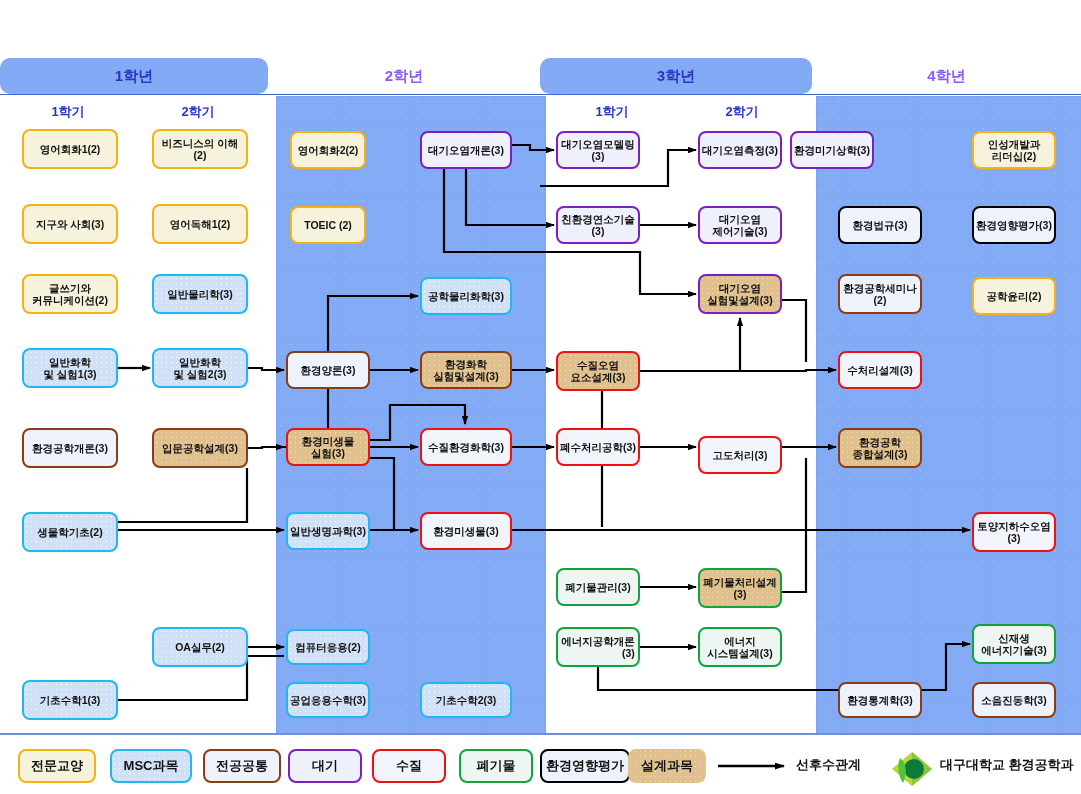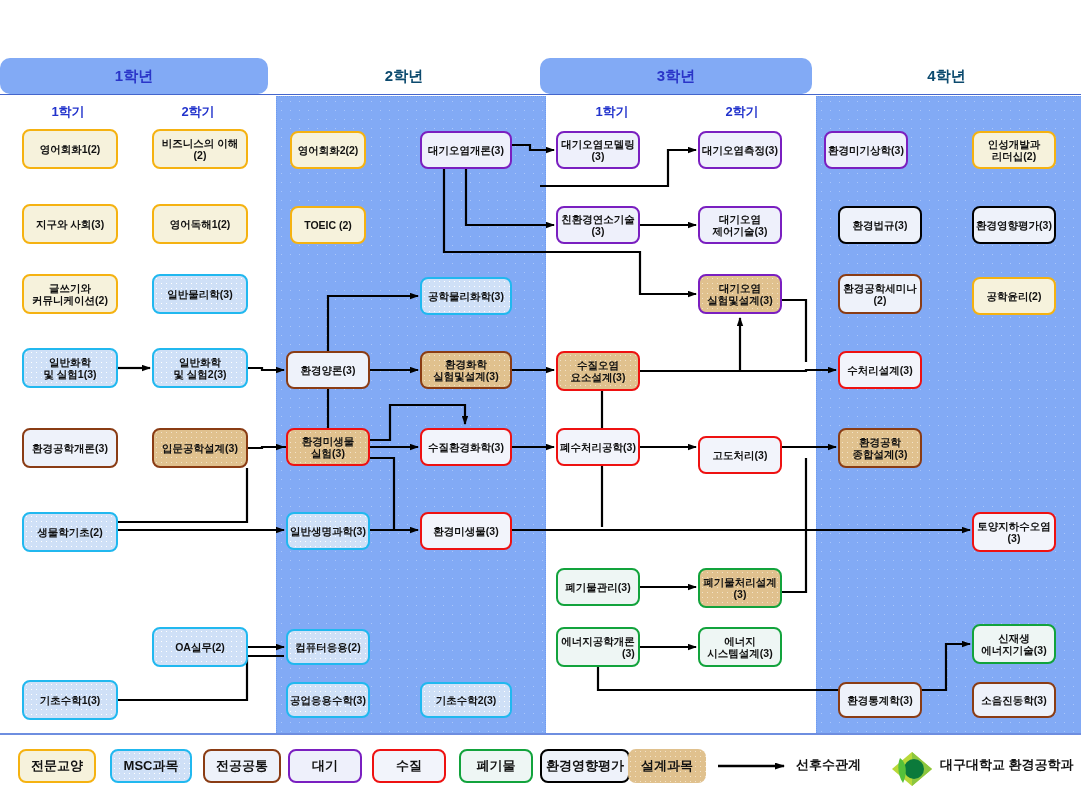--- a/index.html
+++ b/index.html
@@ -18,21 +18,21 @@
     text-align:center;
     font-size:27px;font-weight:bold;color:#2222cc;
     letter-spacing:2px;
     white-space:nowrap;
   }
 
   
   .yearhdr{
     position:absolute;height:36px;
     display:flex;align-items:center;justify-content:center;
-    font-size:15px;font-weight:bold;color:#0c4a6e;
+    font-size:15px;font-weight:bold;color:#8b5cf6;
   }
   .yearhdr.filled{
     background:#82aaf5;
     border-radius:10px;
     color:#2a35c8;
   }
   .hline{position:absolute;background:#4466cc;height:1px;}
 
   
   .semhdr{
@@ -252,21 +252,21 @@
 요소설계(3)</div>
       <div class="box c-water" style="left: 556px; top: 428px; width: 84px; height: 38px;">폐수처리공학(3)</div>
       <div class="box c-water" style="left: 698px; top: 428px; width: 84px; height: 38px; margin-top: 8px;">고도처리(3)</div>
       <div class="box c-waste" style="left: 556px; top: 568px; width: 84px; height: 38px;">폐기물관리(3)</div>
       <div class="box c-waste design" style="left: 698px; top: 568px; width: 84px; height: 40px;">폐기물처리설계
 (3)</div>
       <div class="box c-waste" style="left: 556px; top: 627px; width: 84px; height: 40px; text-align: right;">에너지공학개론
 (3)</div>
       <div class="box c-waste" style="left: 698px; top: 627px; width: 84px; height: 40px;">에너지
 시스템설계(3)</div>
-      <div class="box c-air" style="left: 824px; top: 131px; width: 84px; height: 38px;">환경미기상학(3)</div>
+      <div class="box c-air" style="left: 790px; top: 131px; width: 84px; height: 38px;">환경미기상학(3)</div>
       <div class="box c-gyoyang" style="left: 972px; top: 131px; width: 84px; height: 38px;">인성개발과
 리더십(2)</div>
       <div class="box c-eia" style="left: 838px; top: 206px; width: 84px; height: 38px;">환경법규(3)</div>
       <div class="box c-eia" style="left: 972px; top: 206px; width: 84px; height: 38px;">환경영향평가(3)</div>
       <div class="box c-common" style="left: 838px; top: 274px; width: 84px; height: 40px;">환경공학세미나
 (2)</div>
       <div class="box c-gyoyang" style="left: 972px; top: 277px; width: 84px; height: 38px;">공학윤리(2)</div>
       <div class="box c-water" style="left: 838px; top: 351px; width: 84px; height: 38px;">수처리설계(3)</div>
       <div class="box c-common design" style="left: 838px; top: 428px; width: 84px; height: 40px;">환경공학
 종합설계(3)</div>

